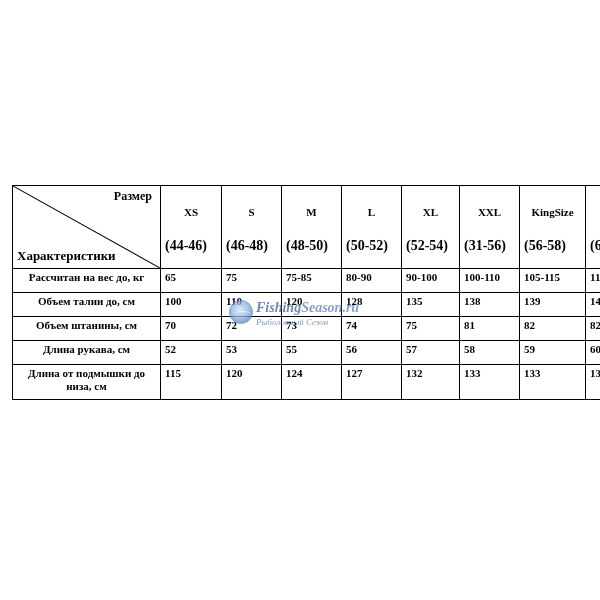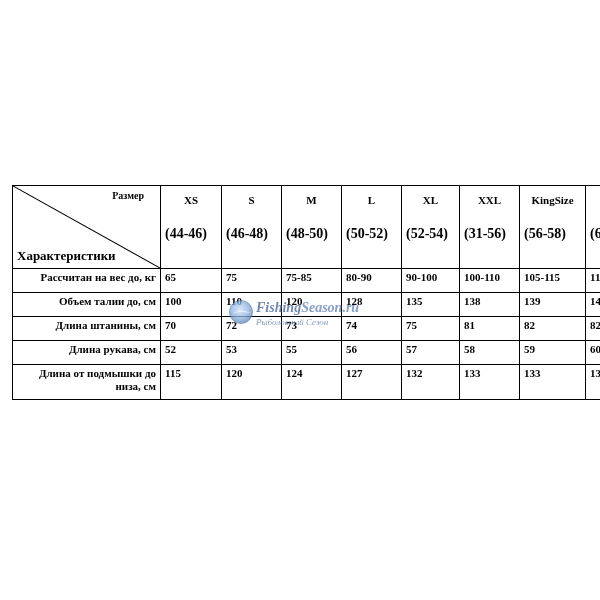--- a/index.html
+++ b/index.html
@@ -60,54 +60,54 @@
   }
   td.corner .diag {
     position: absolute;
     left: 0; top: 0;
     width: 100%;
     height: 100%;
     pointer-events: none;
   }
   td.corner .lbl-size {
     position: absolute;
-    right: 16px;
+    right: 8px;
     top: 4px;
-    font-size: 10px;
+    font-size: 12px;
     font-weight: bold;
   }
   td.corner .lbl-char {
     position: absolute;
     left: 4px;
     bottom: 4px;
     font-size: 13px;
     font-weight: bold;
   }
   
   td.hcell {
     text-align: left;
     height: 78px;
     position: relative;
   }
   td.hcell .sz {
     display: block;
     text-align: center;
     font-size: 11px;
     font-weight: bold;
-    margin-top: 6px;
+    margin-top: 18px;
   }
   td.hcell .rng {
     display: block;
     text-align: left;
     font-size: 14px;
     font-weight: bold;
     margin-top: 19px;
   }
   td.rowlabel {
-    text-align: right;
+    text-align: center;
     font-weight: bold;
   }
   td.val {
     text-align: left;
     font-weight: bold;
   }
   tr.r-tall td { height: 30px; }
   tr.r-normal td { height: 19px; }
 
   
@@ -245,21 +245,21 @@
           <td class="val">110</td>
           <td class="val">120</td>
           <td class="val">128</td>
           <td class="val">135</td>
           <td class="val">138</td>
           <td class="val">139</td>
           <td class="val">140</td>
         </tr>
 
         <tr class="r-normal">
-          <td class="rowlabel">Длина штанины, см</td>
+          <td class="rowlabel">Объем штанины, см</td>
           <td class="val">70</td>
           <td class="val">72</td>
           <td class="val">73</td>
           <td class="val">74</td>
           <td class="val">75</td>
           <td class="val">81</td>
           <td class="val">82</td>
           <td class="val">82</td>
         </tr>
 

